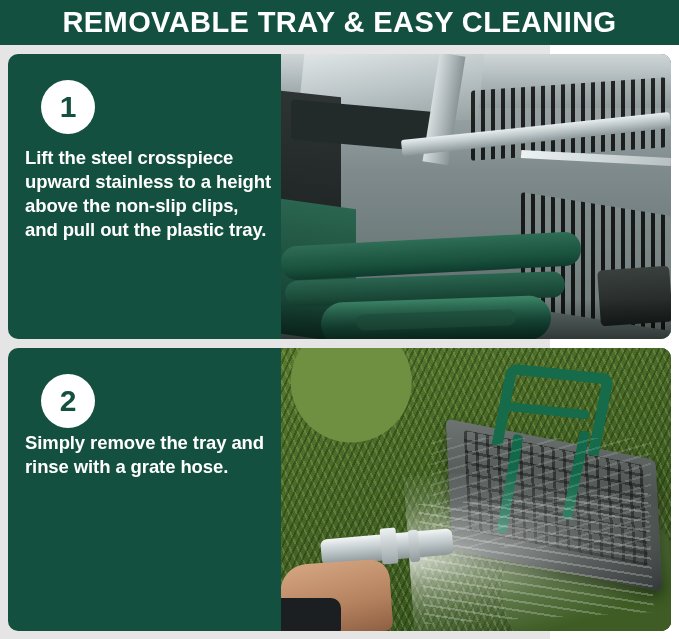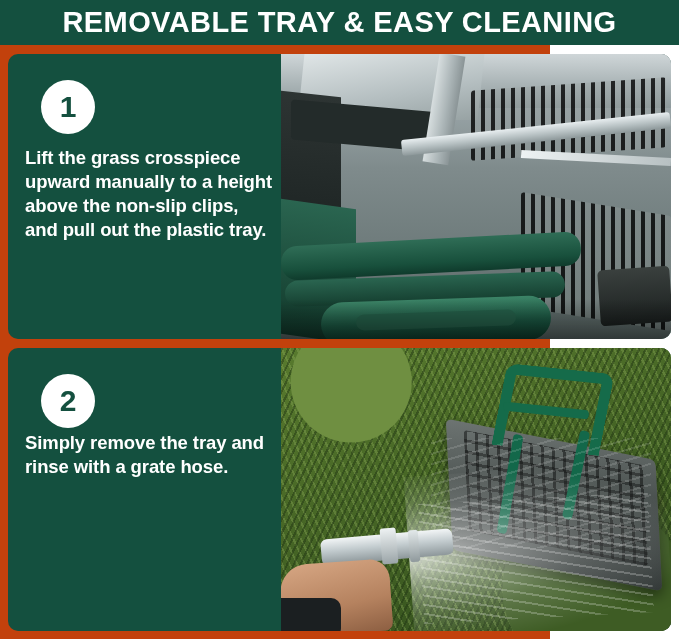--- a/index.html
+++ b/index.html
@@ -10,21 +10,21 @@
   body {
     width: 679px;
     height: 639px;
     font-family: "Liberation Sans", sans-serif;
     overflow: hidden;
   }
   .page {
     position: relative;
     width: 550px;
     height: 639px;
-    background: #c2410c;
+    background: #e5e5e5;
     box-sizing: border-box;
   }
 
   
   .header-band {
     position: absolute;
     left: 0;
     top: 0;
     width: 679px;
     height: 45px;
@@ -383,21 +383,21 @@
 <body>
 
 <div class="page">
 
   <div class="header-band">
     <div class="header-title">REMOVABLE TRAY &amp; EASY CLEANING</div>
   </div>
 
   <div class="panel panel-1">
     <div class="badge">1</div>
-    <div class="panel-text">Lift the grass crosspiece upward manually to a height above the non-slip clips, and pull out the plastic tray.</div>
+    <div class="panel-text">Lift the steel crosspiece upward stainless to a height above the non-slip clips, and pull out the plastic tray.</div>
 
     <div class="photo photo-1">
       <div class="p1-bg"></div>
       <div class="p1-steel-top"></div>
       <div class="p1-steel-plate"></div>
       <div class="p1-dark-left"></div>
       <div class="p1-tray-dark-a"></div>
       <div class="p1-grate-a"></div>
       <div class="p1-grate-b"></div>
       <div class="p1-grate-c"></div>

